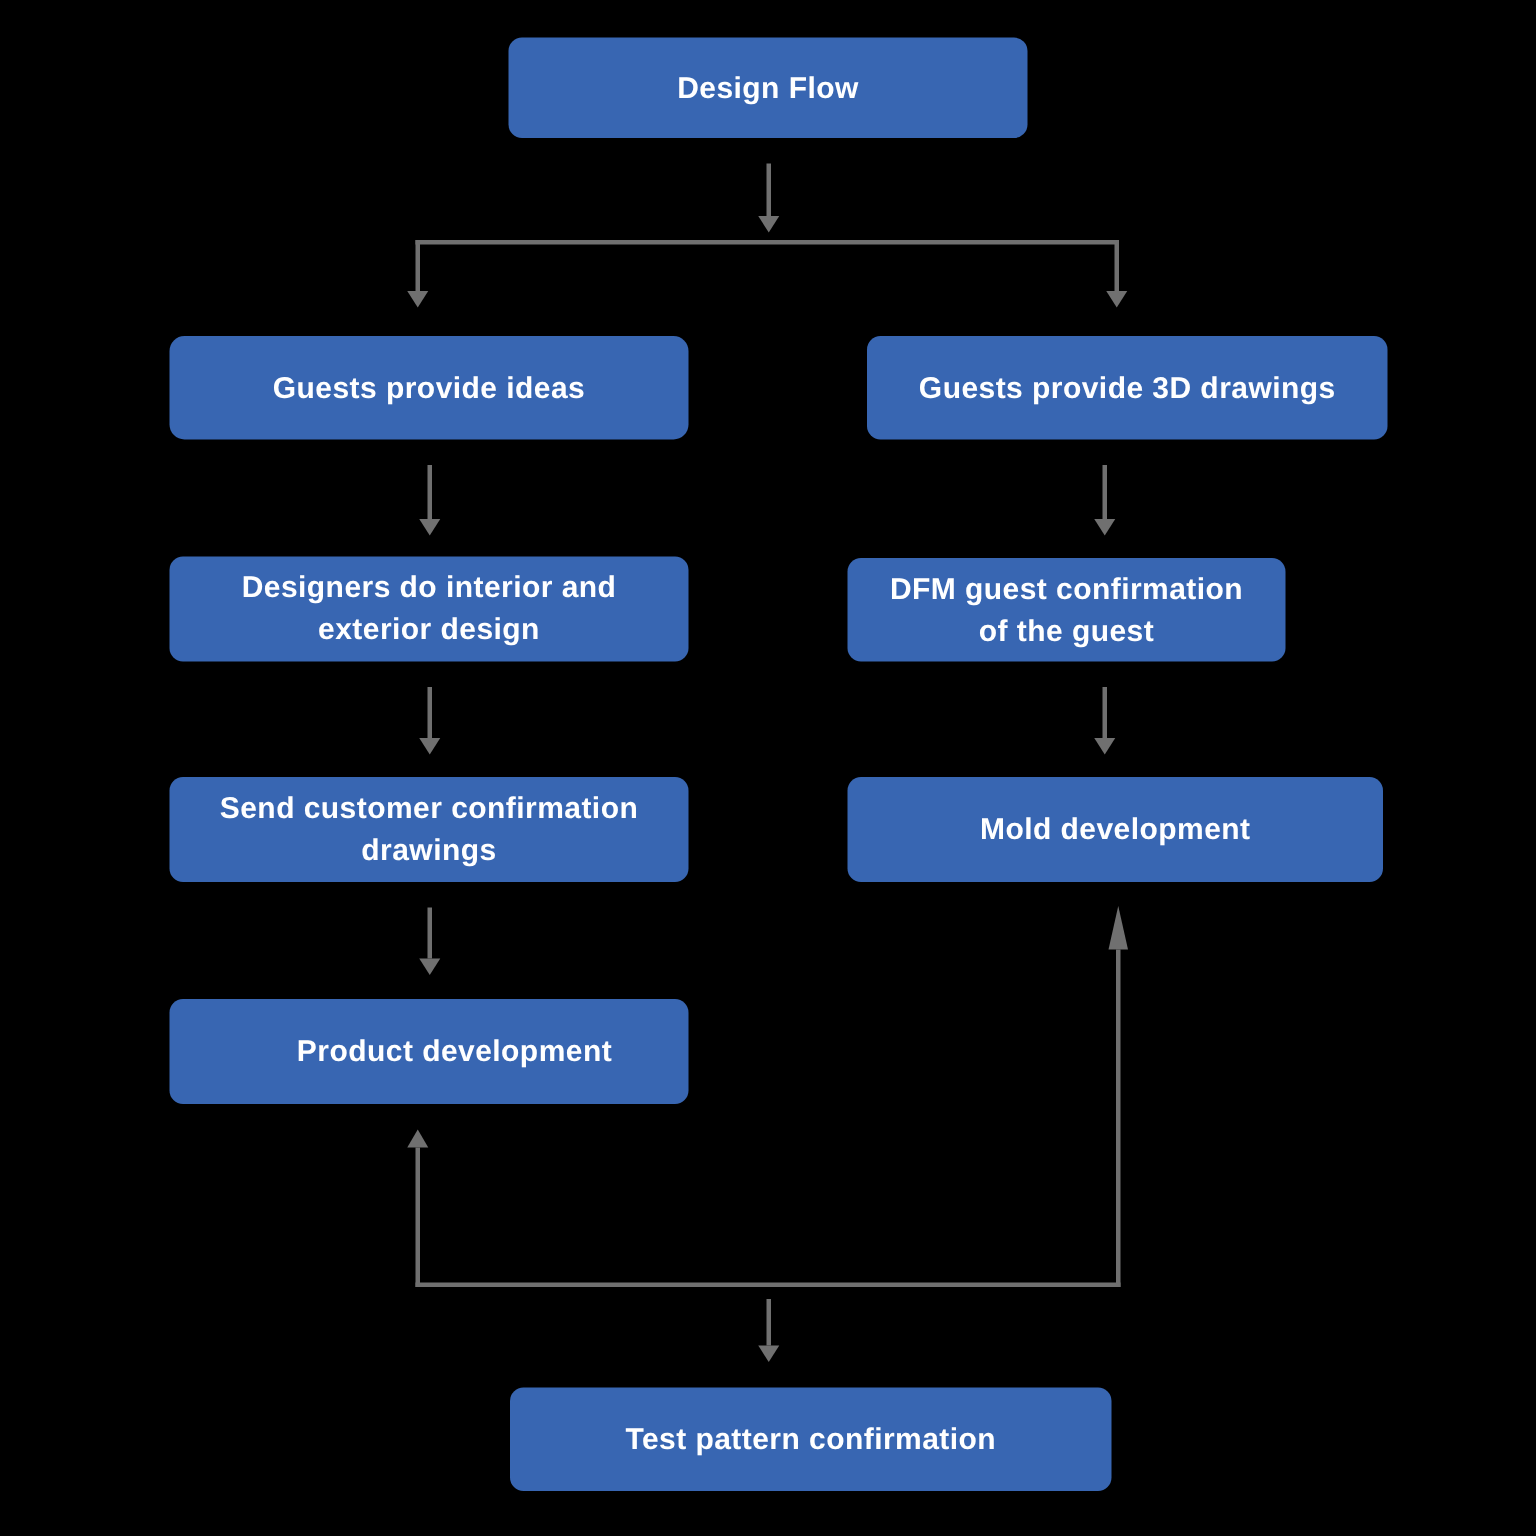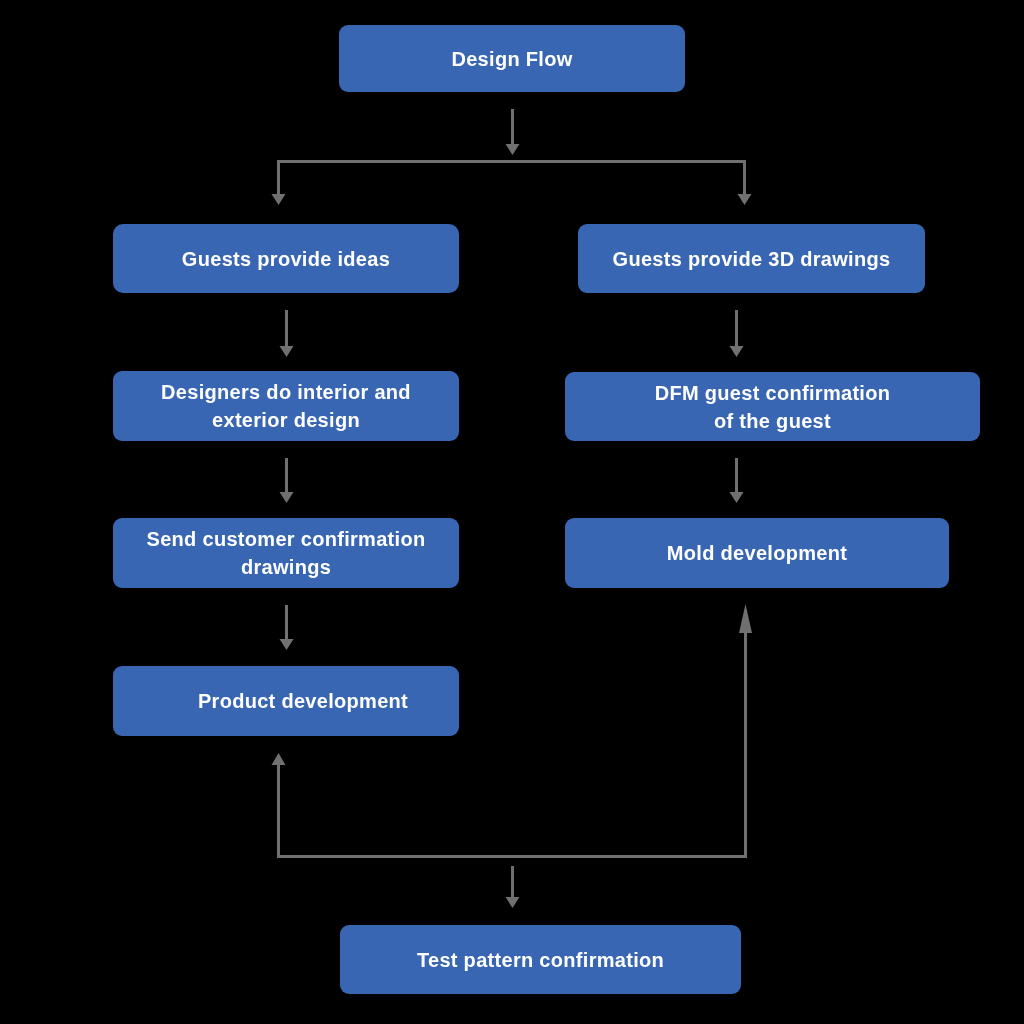--- a/index.html
+++ b/index.html
@@ -39,23 +39,23 @@
     font-size: 20px;
     line-height: 28px;
     letter-spacing: 0.3px;
   }
   .ln { display: block; }
   
   #n-design-flow   { left: 339px; top: 25px;  width: 346px; height: 67px; }
   #n-guests-ideas  { left: 113px; top: 224px; width: 346px; height: 69px; border-radius: 10px; }
   #n-guests-3d     { left: 565px; top: 224px; width: 347px; height: 69px; margin-left: 13px; }
   #n-designers     { left: 113px; top: 371px; width: 346px; height: 70px; }
-  #n-dfm           { left: 565px; top: 372px; width: 415px; height: 69px; }
+  #n-dfm           { left: 565px; top: 372px; width: 292px; height: 69px; }
   #n-send-drawings { left: 113px; top: 518px; width: 346px; height: 70px; }
-  #n-mold-dev      { left: 565px; top: 518px; width: 384px; height: 70px; }
+  #n-mold-dev      { left: 565px; top: 518px; width: 357px; height: 70px; }
   #n-product-dev   { left: 113px; top: 666px; width: 346px; height: 70px; padding-left: 34px; }
   #n-test-pattern  { left: 340px; top: 925px; width: 401px; height: 69px; }
 </style>
 </head>
 <body>
 
 <div class="canvas">
 
   <svg class="connectors" viewBox="0 0 1024 1024">
 

